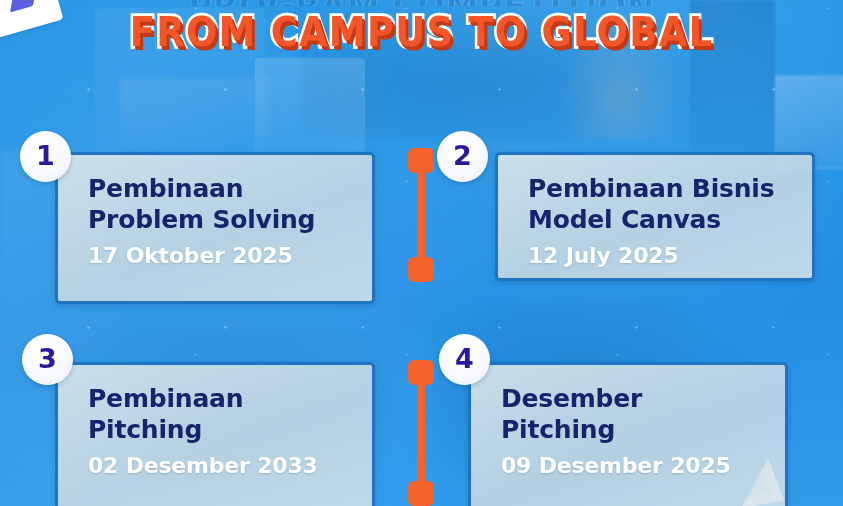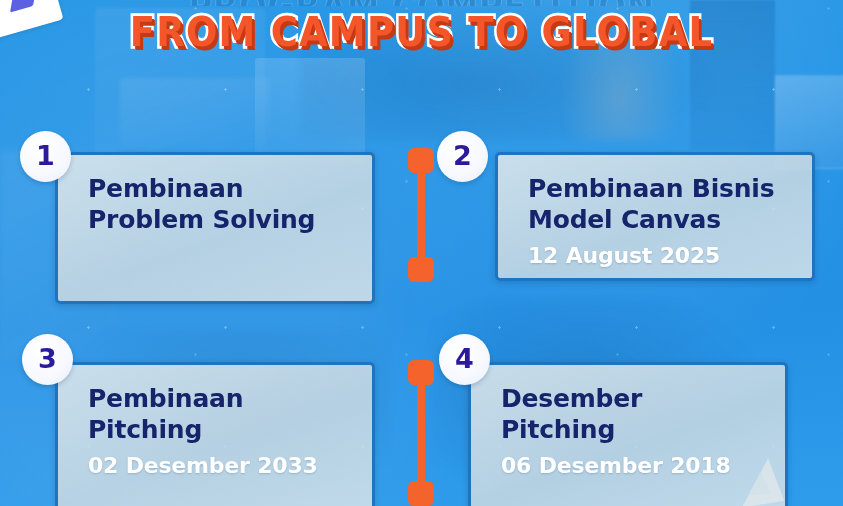--- a/index.html
+++ b/index.html
@@ -208,46 +208,47 @@
 
     <div class="connector k2">
       <div class="cap top"></div>
       <div class="dash"></div>
       <div class="cap bottom"></div>
     </div>
 
     <div class="card c1">
       <div class="card-title">Pembinaan
 Problem Solving</div>
+      <div class="card-date">17 Oktober 2025</div>
     </div>
     <div class="badge b1">
       <span>1</span>
     </div>
 
     <div class="card c2">
       <div class="card-title">Pembinaan Bisnis
 Model Canvas</div>
-      <div class="card-date">12 August 2025</div>
+      <div class="card-date">12 July 2025</div>
     </div>
     <div class="badge b2">
       <span>2</span>
     </div>
 
     <div class="card c3">
       <div class="card-title">Pembinaan
 Pitching</div>
       <div class="card-date">02 Desember 2033</div>
     </div>
     <div class="badge b3">
       <span>3</span>
     </div>
 
     <div class="card c4">
       <div class="card-title">Desember
 Pitching</div>
-      <div class="card-date">06 Desember 2018</div>
+      <div class="card-date">09 Desember 2025</div>
     </div>
     <div class="badge b4">
       <span>4</span>
     </div>
 
   </div>
 </div>
 
 </body></html>

